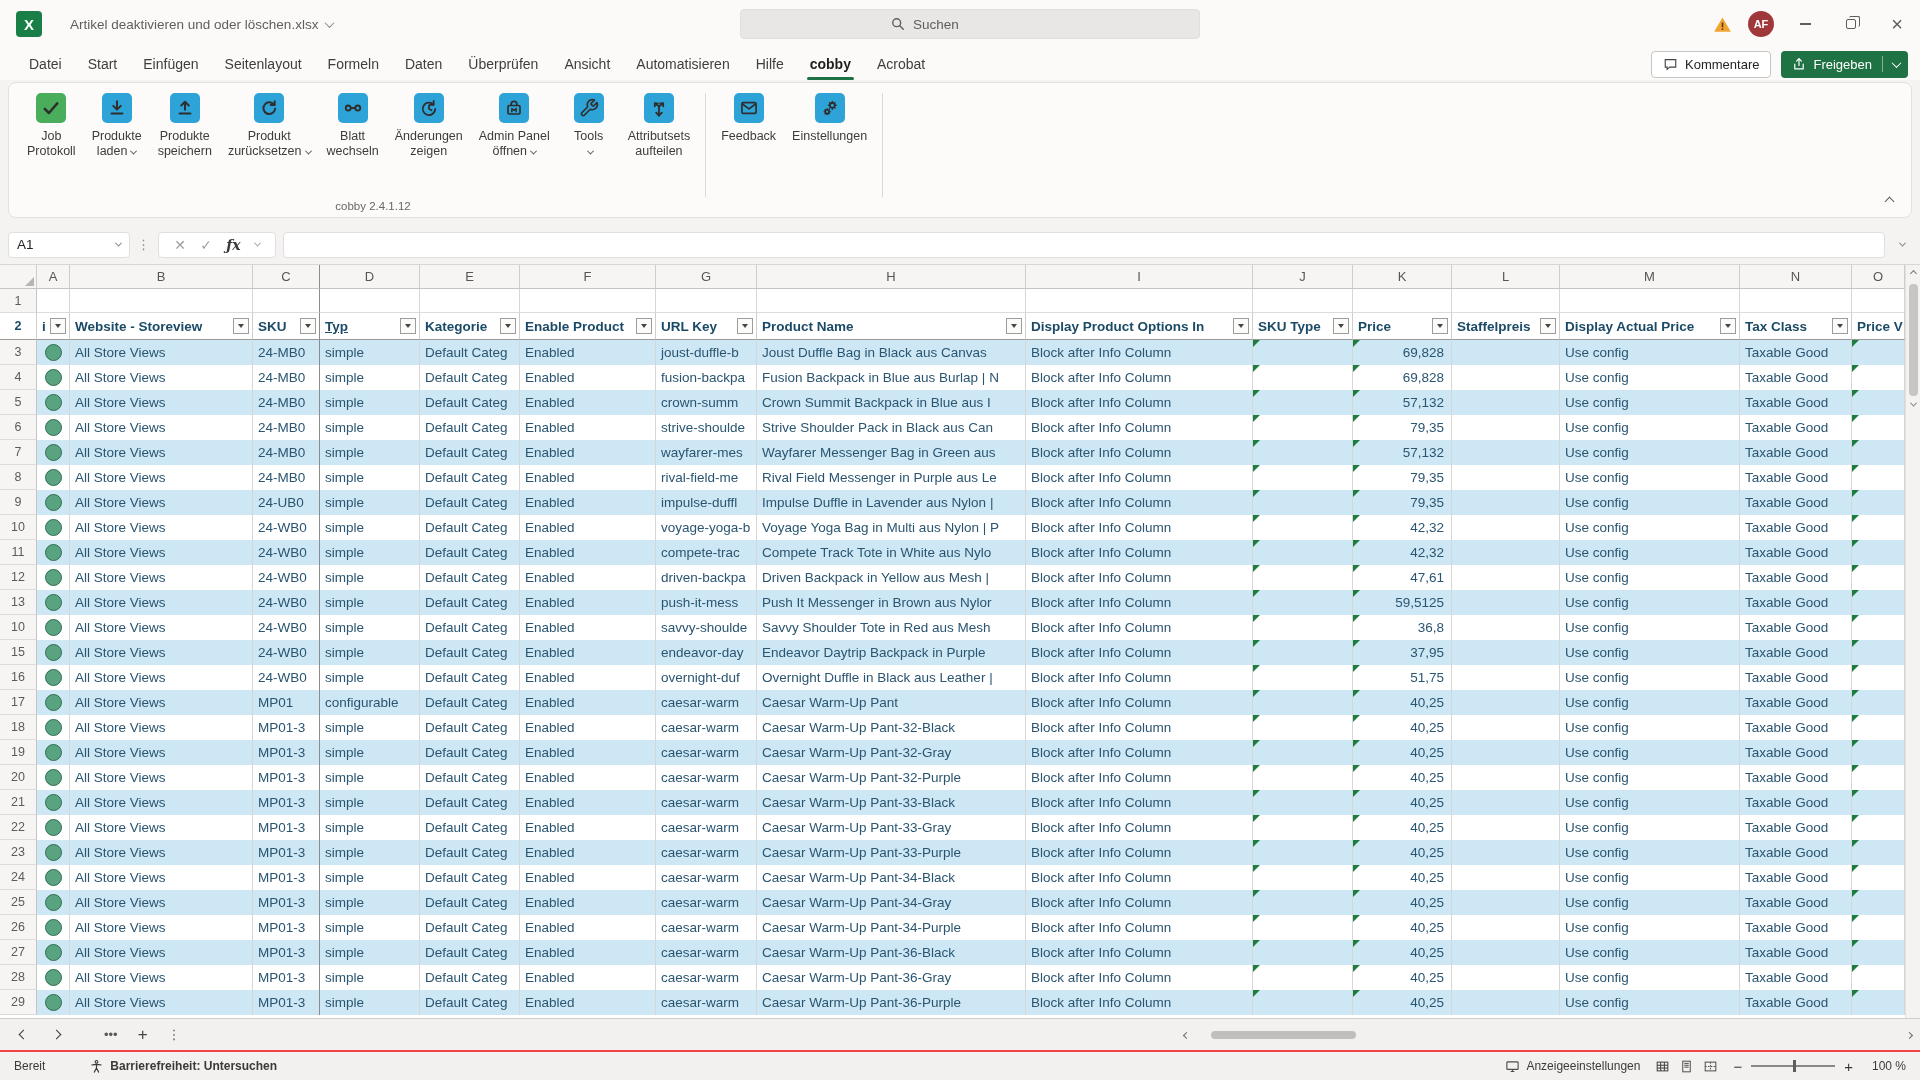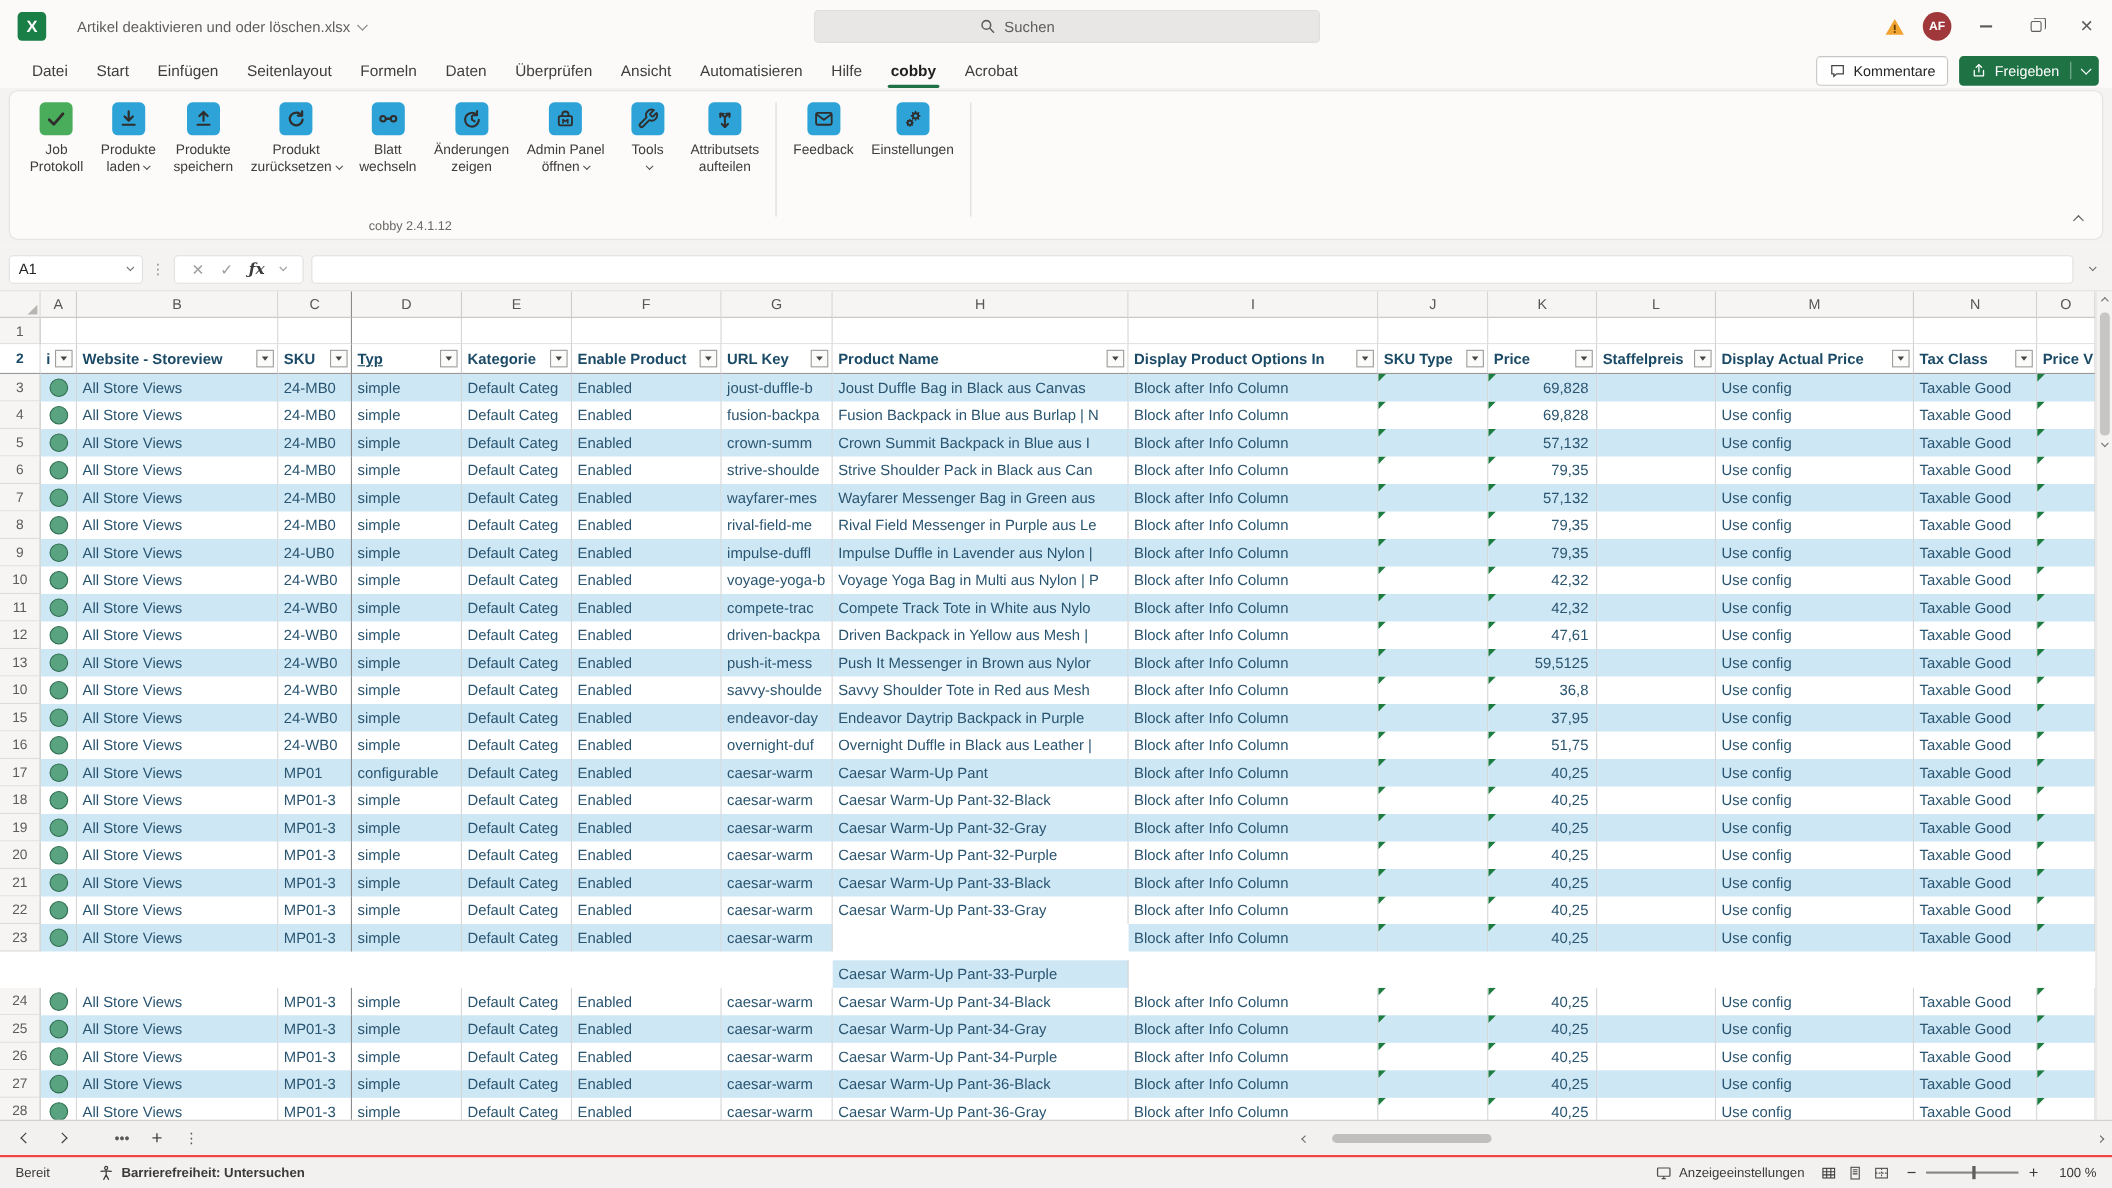--- a/index.html
+++ b/index.html
@@ -928,21 +928,21 @@
           <div class="c gut" style="width: 37px;">23</div>
           <div class="c ic" style="width: 33px;">
             <span class="dot"></span>
           </div>
           <div class="c" style="width: 183px;">All Store Views</div>
           <div class="c fz" style="width: 67px;">MP01-3</div>
           <div class="c" style="width: 100px;">simple</div>
           <div class="c" style="width: 100px;">Default Categ</div>
           <div class="c" style="width: 136px;">Enabled</div>
           <div class="c" style="width: 101px;">caesar-warm</div>
-          <div class="c" style="width: 269px; margin-top: 33px;">Caesar Warm-Up Pant-33-Purple</div>
+          <div class="c" style="width: 269px;">Caesar Warm-Up Pant-33-Purple</div>
           <div class="c" style="width: 227px;">Block after Info Column</div>
           <div class="c" style="width: 100px;">
             <span class="tri"></span>
           </div>
           <div class="c num" style="width: 99px;">40,25<span class="tri"></span></div>
           <div class="c" style="width: 108px;"></div>
           <div class="c" style="width: 180px;">Use config</div>
           <div class="c" style="width: 112px;">Taxable Good</div>
           <div class="c" style="width: 53px;">
             <span class="tri"></span>

